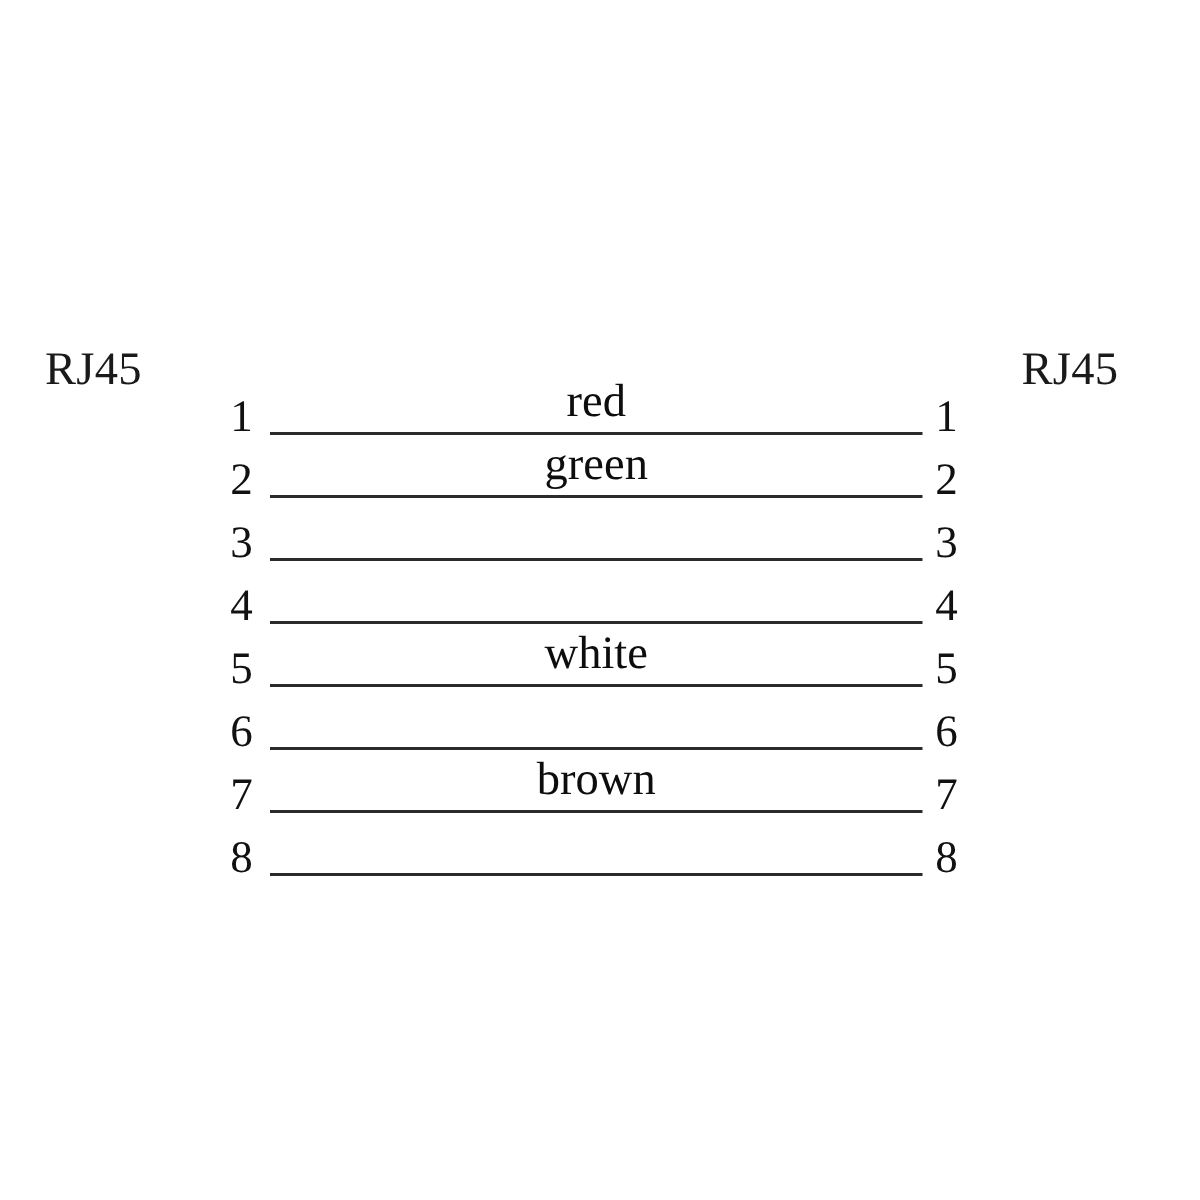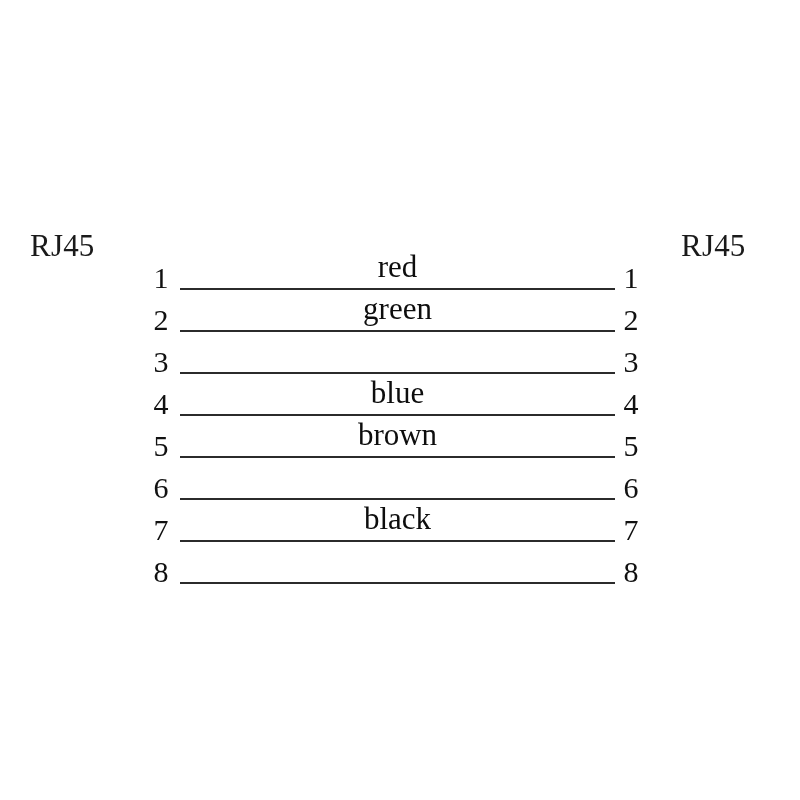--- a/index.html
+++ b/index.html
@@ -106,41 +106,40 @@
     </div>
 
     <div class="wire-row" style="top:332px">
       <div class="pin-number left">3</div>
       <div class="wire-line"></div>
       <div class="pin-number right">3</div>
     </div>
 
     <div class="wire-row" style="top:374px">
       <div class="pin-number left">4</div>
-      <div class="wire-name">blue</div>
       <div class="wire-line"></div>
       <div class="pin-number right">4</div>
     </div>
 
     <div class="wire-row" style="top:416px">
       <div class="pin-number left">5</div>
-      <div class="wire-name">brown</div>
+      <div class="wire-name">white</div>
       <div class="wire-line"></div>
       <div class="pin-number right">5</div>
     </div>
 
     <div class="wire-row" style="top:458px">
       <div class="pin-number left">6</div>
       <div class="wire-line"></div>
       <div class="pin-number right">6</div>
     </div>
 
     <div class="wire-row" style="top:500px">
       <div class="pin-number left">7</div>
-      <div class="wire-name">black</div>
+      <div class="wire-name">brown</div>
       <div class="wire-line"></div>
       <div class="pin-number right">7</div>
     </div>
 
     <div class="wire-row" style="top:542px">
       <div class="pin-number left">8</div>
       <div class="wire-line"></div>
       <div class="pin-number right">8</div>
     </div>
 

